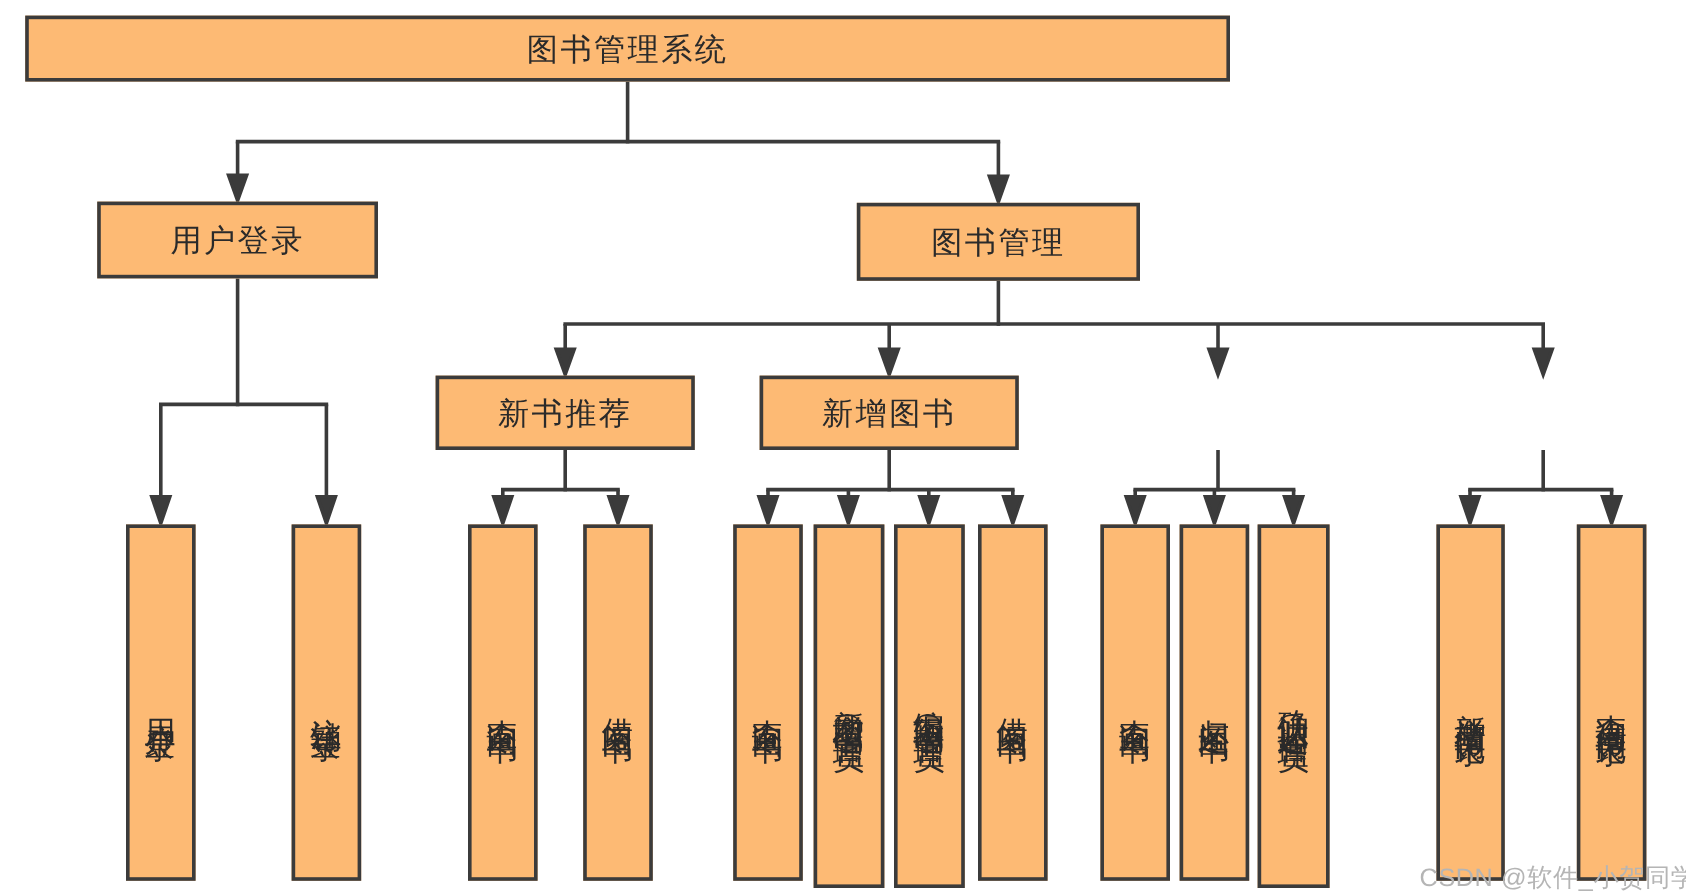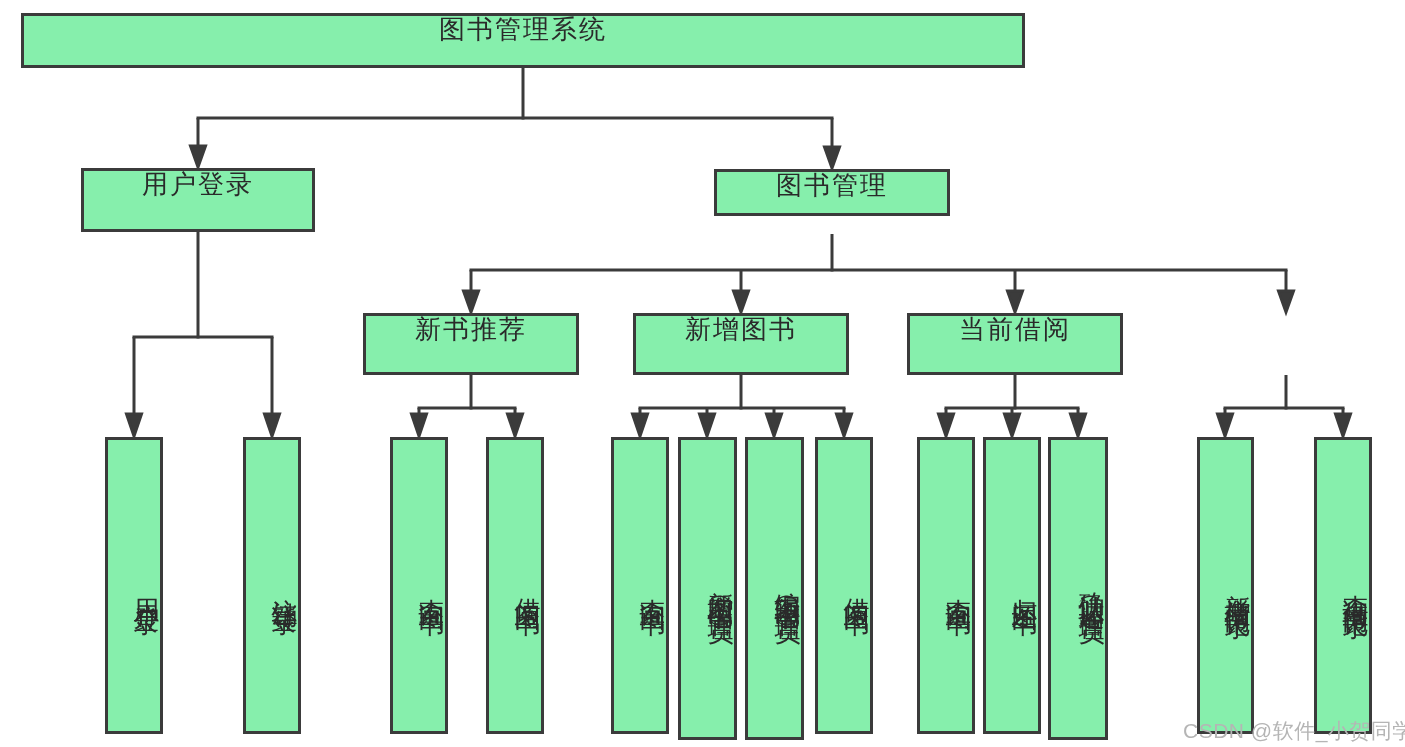--- a/index.html
+++ b/index.html
@@ -3,22 +3,22 @@
 <meta charset="utf-8">
 <style>
   html,body{margin:0;padding:0;}
   body{
     width:1405px;height:747px;background:#ffffff;position:relative;overflow:hidden;
     font-family:"Liberation Sans","DejaVu Sans",sans-serif;
   }
   #stage{position:absolute;left:0;top:0;width:1405px;height:747px;}
   #wires{position:absolute;left:0;top:0;z-index:1;}
   .box{
-    position:absolute;z-index:2;box-sizing:border-box;background:#86efac;
-    border:3px solid #3b3b3b;display:flex;align-items:flex-start;justify-content:center;
+    position:absolute;z-index:2;box-sizing:border-box;background:#fdba74;
+    border:3px solid #3b3b3b;display:flex;align-items:center;justify-content:center;
     color:#2a2a2a;font-size:26px;line-height:1;letter-spacing:2px;
   }
   .leaf{
     writing-mode:vertical-rl;text-orientation:mixed;letter-spacing:4px;
     font-size:26px;padding:4px 0;
   }
   .watermark{
     position:absolute;z-index:3;left:1183px;top:717px;
     color:#b5b5b5;font-size:21px;letter-spacing:0.5px;white-space:nowrap;
   }
@@ -90,32 +90,29 @@
     <polygon points="1335.5,414 1350.5,414 1343,436"></polygon>
   </svg>
 
   <div class="box" style="left:21px;top:13px;width:1004px;height:55px">
     <span>图书管理系统</span>
   </div>
 
   <div class="box" style="left:81px;top:168px;width:234px;height:64px">
     <span>用户登录</span>
   </div>
-  <div class="box" style="left:714px;top:169px;width:236px;height:47px">
+  <div class="box" style="left:714px;top:169px;width:236px;height:65px">
     <span>图书管理</span>
   </div>
 
   <div class="box" style="left:363px;top:313px;width:216px;height:62px">
     <span>新书推荐</span>
   </div>
   <div class="box" style="left:633px;top:313px;width:216px;height:62px">
     <span>新增图书</span>
-  </div>
-  <div class="box" style="left:907px;top:313px;width:216px;height:62px">
-    <span>当前借阅</span>
   </div>
 
   <div class="box leaf" style="left:105px;top:437px;width:58px;height:297px">
     <span>用户登录</span>
   </div>
   <div class="box leaf" style="left:243px;top:437px;width:58px;height:297px">
     <span>注销登录</span>
   </div>
 
   <div class="box leaf" style="left:390px;top:437px;width:58px;height:297px">

